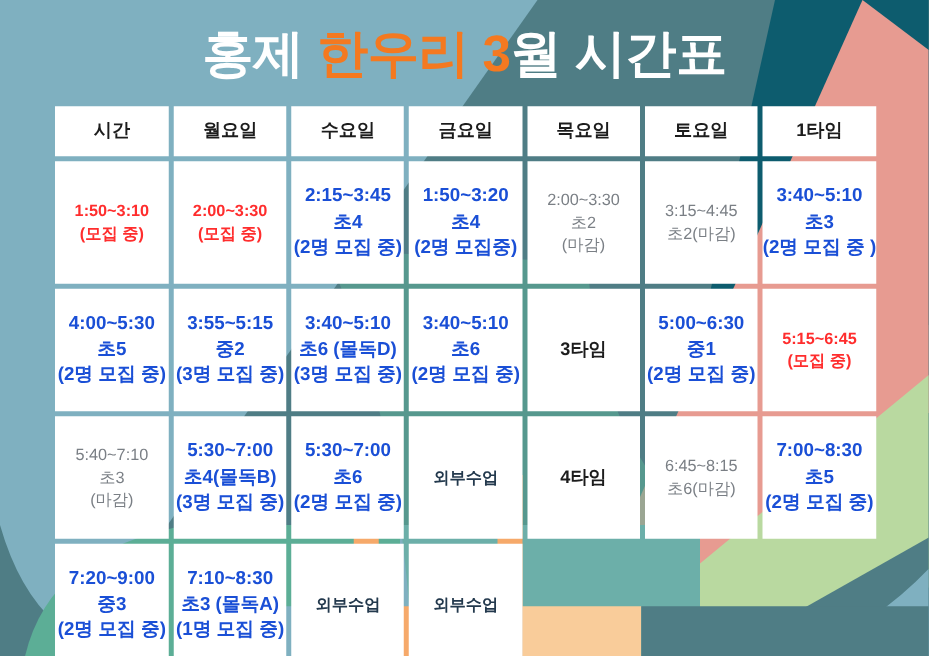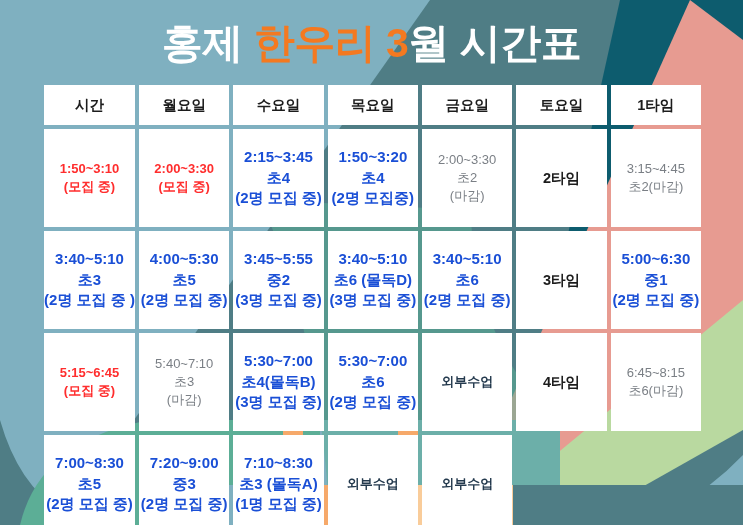--- a/index.html
+++ b/index.html
@@ -81,22 +81,22 @@
 <div class="title-wrap">
   <div class="title">
     <span>홍제 </span><span class="accent">한우리 3</span><span>월 시간표</span>
   </div>
 </div>
 
 <div class="table" id="schedule-table">
     <div class="cell hdr">시간</div>
     <div class="cell hdr">월요일</div>
     <div class="cell hdr">수요일</div>
+    <div class="cell hdr">금요일</div>
     <div class="cell hdr">목요일</div>
-    <div class="cell hdr">금요일</div>
     <div class="cell hdr">토요일</div>
     <div class="cell rowlab">1타임</div>
     <div class="cell">
       <span class="ln st-open">1:50~3:10</span>
       <span class="ln st-open">(모집 중)</span>
     </div>
     <div class="cell">
       <span class="ln st-open">2:00~3:30</span>
       <span class="ln st-open">(모집 중)</span>
     </div>
@@ -108,37 +108,36 @@
     <div class="cell">
       <span class="ln st-avail">1:50~3:20</span>
       <span class="ln st-avail">초4</span>
       <span class="ln st-avail">(2명 모집중)</span>
     </div>
     <div class="cell">
       <span class="ln st-closed">2:00~3:30</span>
       <span class="ln st-closed">초2</span>
       <span class="ln st-closed">(마감)</span>
     </div>
-    <div class="cell rowlab">2타임</div>
     <div class="cell">
       <span class="ln st-closed">3:15~4:45</span>
       <span class="ln st-closed">초2(마감)</span>
     </div>
     <div class="cell">
       <span class="ln st-avail">3:40~5:10</span>
       <span class="ln st-avail">초3</span>
       <span class="ln st-avail">(2명 모집 중 )</span>
     </div>
     <div class="cell">
       <span class="ln st-avail">4:00~5:30</span>
       <span class="ln st-avail">초5</span>
       <span class="ln st-avail">(2명 모집 중)</span>
     </div>
     <div class="cell">
-      <span class="ln st-avail">3:45~5:55</span>
+      <span class="ln st-avail">3:55~5:15</span>
       <span class="ln st-avail">중2</span>
       <span class="ln st-avail">(3명 모집 중)</span>
     </div>
     <div class="cell">
       <span class="ln st-avail">3:40~5:10</span>
       <span class="ln st-avail">초6 (몰독D)</span>
       <span class="ln st-avail">(3명 모집 중)</span>
     </div>
     <div class="cell">
       <span class="ln st-avail">3:40~5:10</span>

